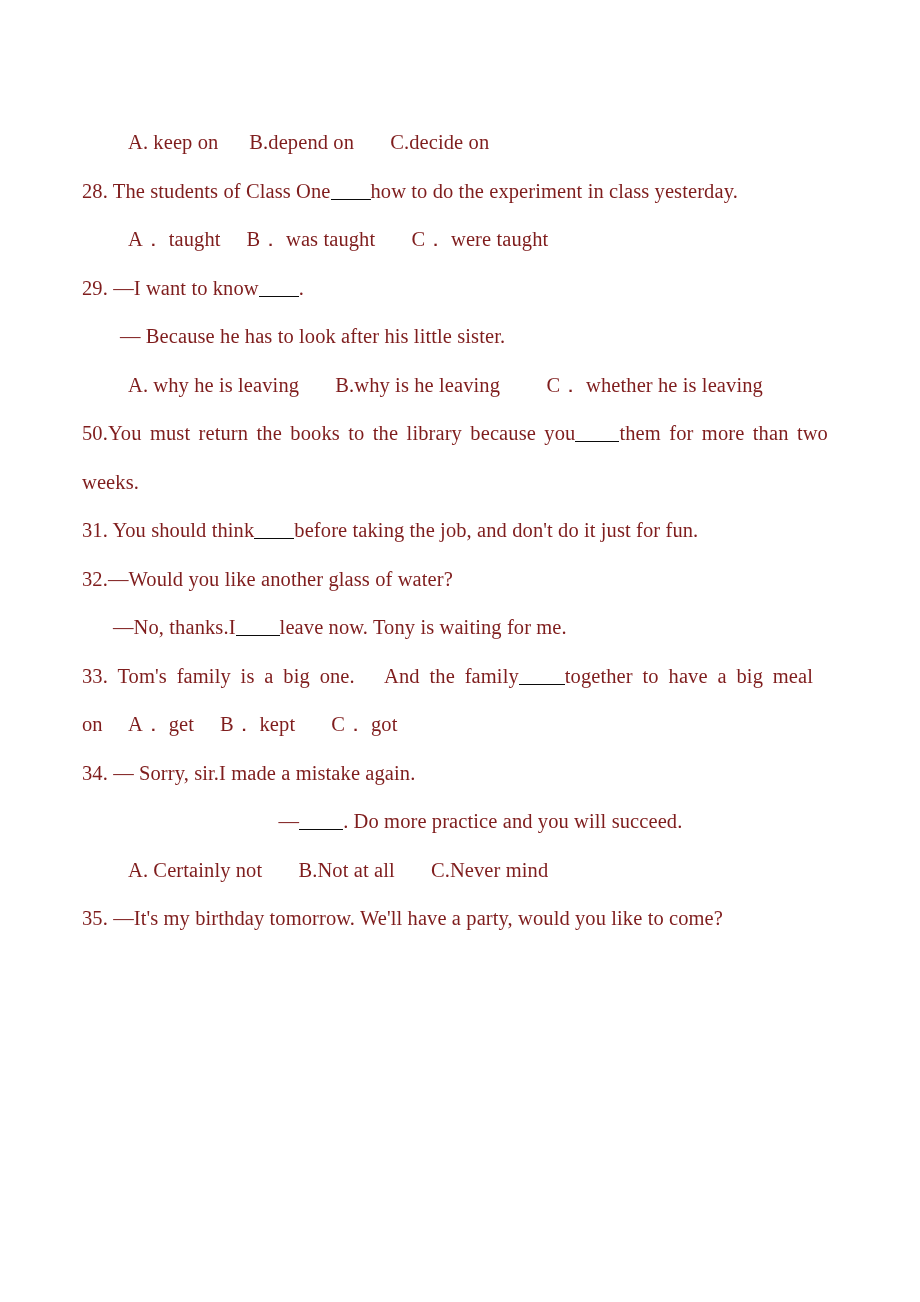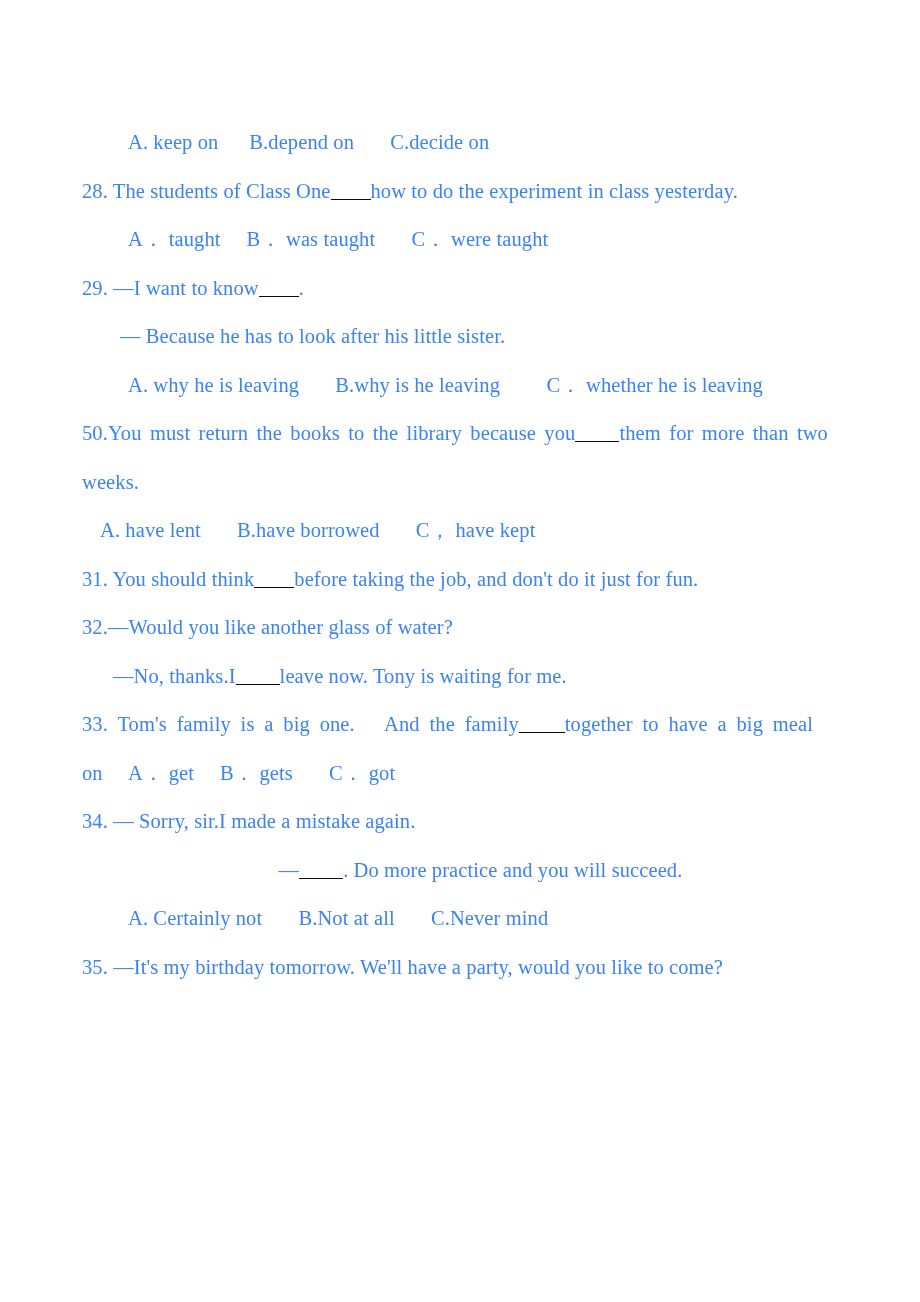--- a/index.html
+++ b/index.html
@@ -24,21 +24,21 @@
   .doc-body {
     position: absolute;
     left: 82px;
     top: 118px;
     width: 754px;
   }
   .line {
     font-size: 20.5px;
     line-height: 48.5px;
     height: 48.5px;
-    color: #3b82f6;
+    color: #7f1d1d;
     white-space: pre-wrap;
     letter-spacing: 0.1px;
   }
   
   .indent-opt   { padding-left: 46px; }   
   .indent-dash  { padding-left: 31px; }   
   .indent-reply { padding-left: 43px; text-align: center; }   
   .indent-reply2{ padding-left: 23px; }   
   .indent-ans   { padding-left: 38px; }   
 
@@ -70,34 +70,33 @@
     <div class="line"><span>29. —I want to know</span><span class="blank blank-40"></span><span>.</span></div>
 
     <div class="line indent-ans">— Because he has to look after his little sister.</div>
 
     <div class="line indent-opt">A. why he is leaving   B.why is he leaving   C． whether he is leaving</div>
 
     <div class="line justify-wide"><span>50.You must return the books to the library because you</span><span class="blank blank-44"></span><span>them for more than two</span></div>
 
     <div class="line">weeks.</div>
 
-    <div class="line" style="padding-left:18px">A. have lent   B.have borrowed   C， have kept</div>
 
     <div class="line"><span>31. You should think</span><span class="blank blank-40"></span><span>before taking the job, and don't do it just for fun.</span></div>
 
 
     <div class="line">32.—Would you like another glass of water?</div>
 
     <div class="line indent-dash"><span>—No, thanks.I</span><span class="blank blank-44"></span><span>leave now. Tony is waiting for me.</span></div>
 
 
     <div class="line justify-wide2"><span>33. Tom's family is a big one.  And the family</span><span class="blank blank-46"></span><span>together to have a big meal on</span></div>
 
 
-    <div class="line indent-opt">A． get  B． gets   C． got</div>
+    <div class="line indent-opt">A． get  B． kept   C． got</div>
 
     <div class="line">34. — Sorry, sir.I made a mistake again.</div>
 
     <div class="line indent-reply"><span>—</span><span class="blank blank-44"></span><span>. Do more practice and you will succeed.</span></div>
 
     <div class="line indent-opt">A. Certainly not   B.Not at all   C.Never mind</div>
 
     <div class="line">35. —It's my birthday tomorrow. We'll have a party, would you like to come?</div>
 
 

